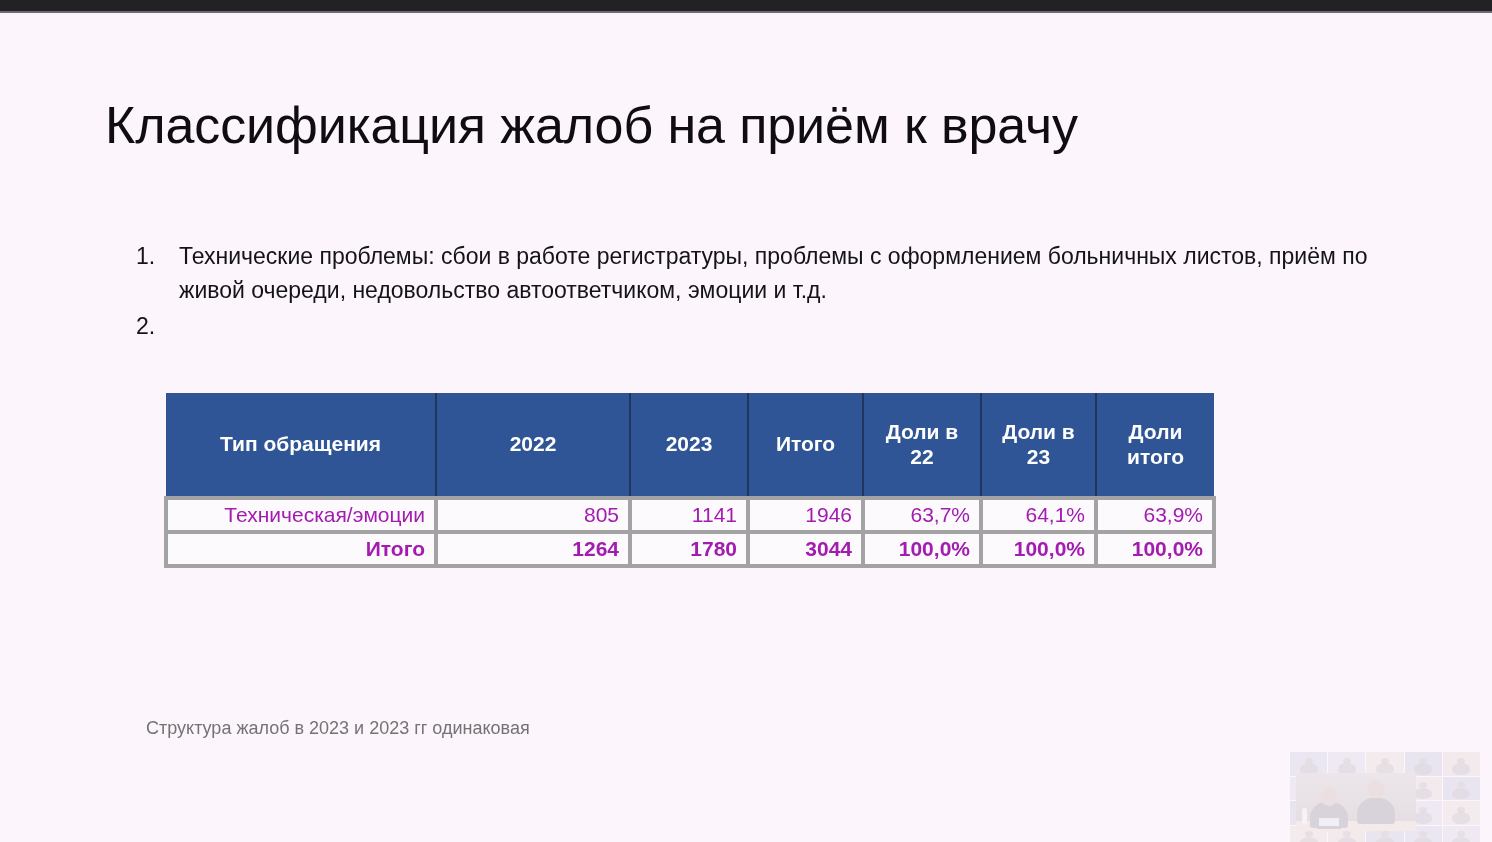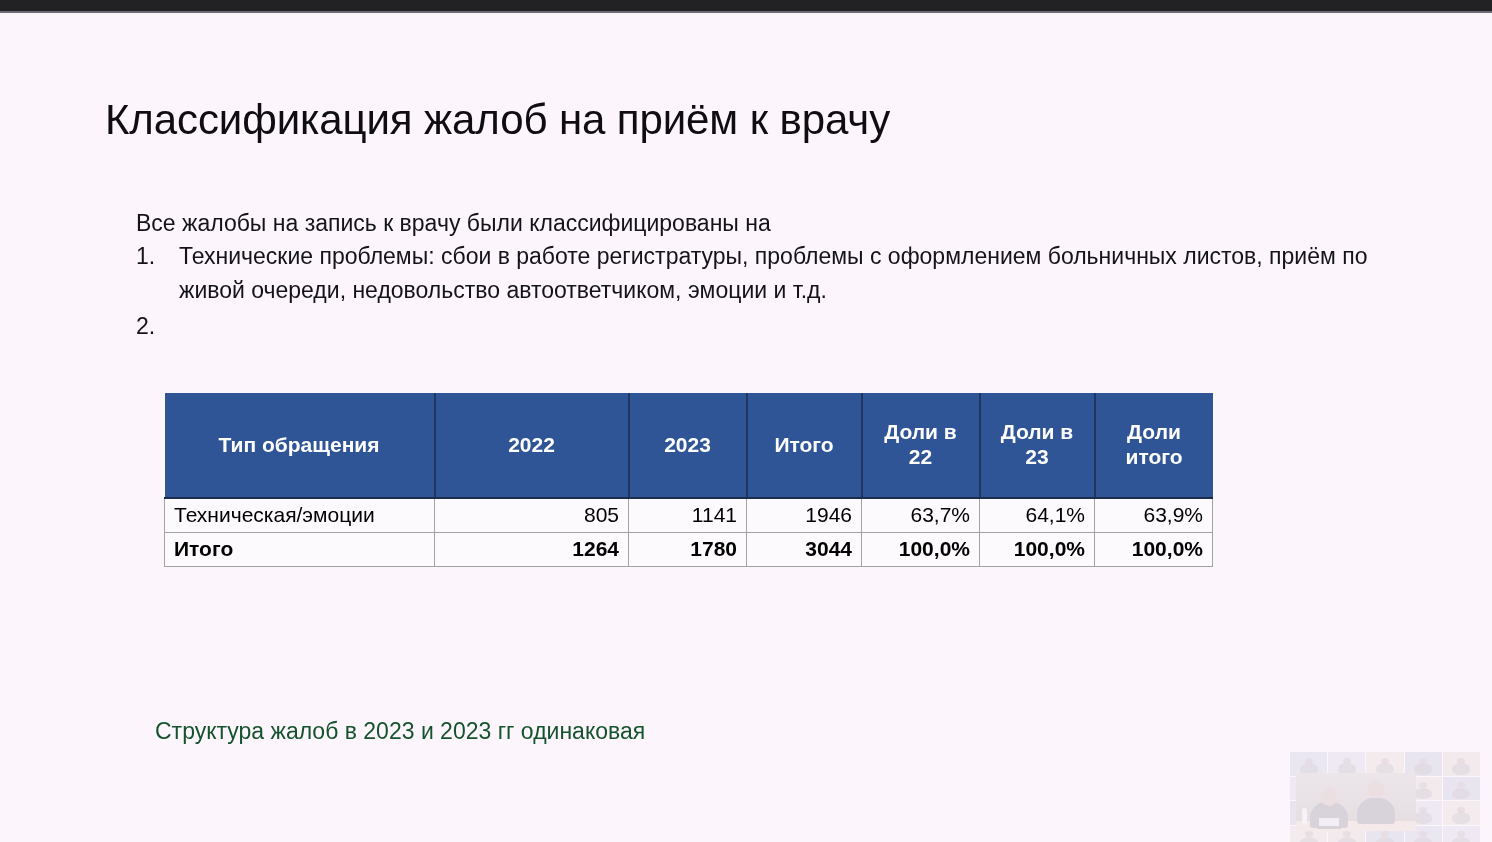--- a/index.html
+++ b/index.html
@@ -50,21 +50,21 @@
     height: 829px;
     background: #fdf5fc;
   }
 
   
   .slide-title {
     position: absolute;
     left: 105px;
     top: 84px;
     width: 1290px;
-    font-size: 42px;
+    font-size: 52px;
     font-weight: 300;
     line-height: 1.1;
     letter-spacing: -0.1px;
     color: #100d12;
     white-space: nowrap;
   }
 
   
   .intro-line {
     position: absolute;
@@ -132,24 +132,25 @@
     height: 105px;
     line-height: 1.18;
     border-right: 2px solid #20355f;
     border-bottom: 2px solid #1b2c4f;
   }
   table.data-table thead th:last-child { border-right: none; margin-left: 46px; }
 
   
   table.data-table tbody td {
     background: #fdfafd;
-    color: #000000;
+    color: #a21caf;
     height: 34px;
-    border: 1px solid #a3a3a3;
+    border: 4px solid #a3a3a3;
     vertical-align: middle;
+    text-align: right;
   }
   td.label-cell {
     text-align: left;
     padding-left: 7px;
   }
   td.num-cell {
     text-align: right;
     padding-right: 9px;
     margin-top: 36px;
   }
@@ -164,24 +165,24 @@
   col.c-2022  { width: 194px; }
   col.c-2023  { width: 118px; }
   col.c-itog  { width: 115px; }
   col.c-d22   { width: 118px; }
   col.c-d23   { width: 115px; }
   col.c-ditog { width: 118px; }
 
   
   .caption {
     position: absolute;
-    left: 155px;
+    left: 146px;
     top: 705px;
-    font-size: 23px;
-    color: #14532d;
+    font-size: 18px;
+    color: #737373;
   }
 
   
   .vc-overlay {
     position: absolute;
     left: 1290px;
     top: 739px;
     width: 190px;
     height: 97px;
     opacity: 0.17;
@@ -314,21 +315,20 @@
 
 <div id="screen">
 
   <div class="topbar"></div>
   <div class="topbar-hairline"></div>
 
   <div class="slide">
 
     <div class="slide-title">Классификация жалоб на приём к врачу</div>
 
-    <div class="intro-line">Все жалобы на запись к врачу были классифицированы на</div>
 
     <ul class="numbered-list">
       <li>
         <span class="marker">1.</span>
         <span>Технические проблемы: сбои в работе регистратуры, проблемы с оформлением больничных листов, приём по живой очереди, недовольство автоответчиком, эмоции и т.д.</span>
       </li>
       <li>
         <span class="marker">2.</span>
       </li>
     </ul>

